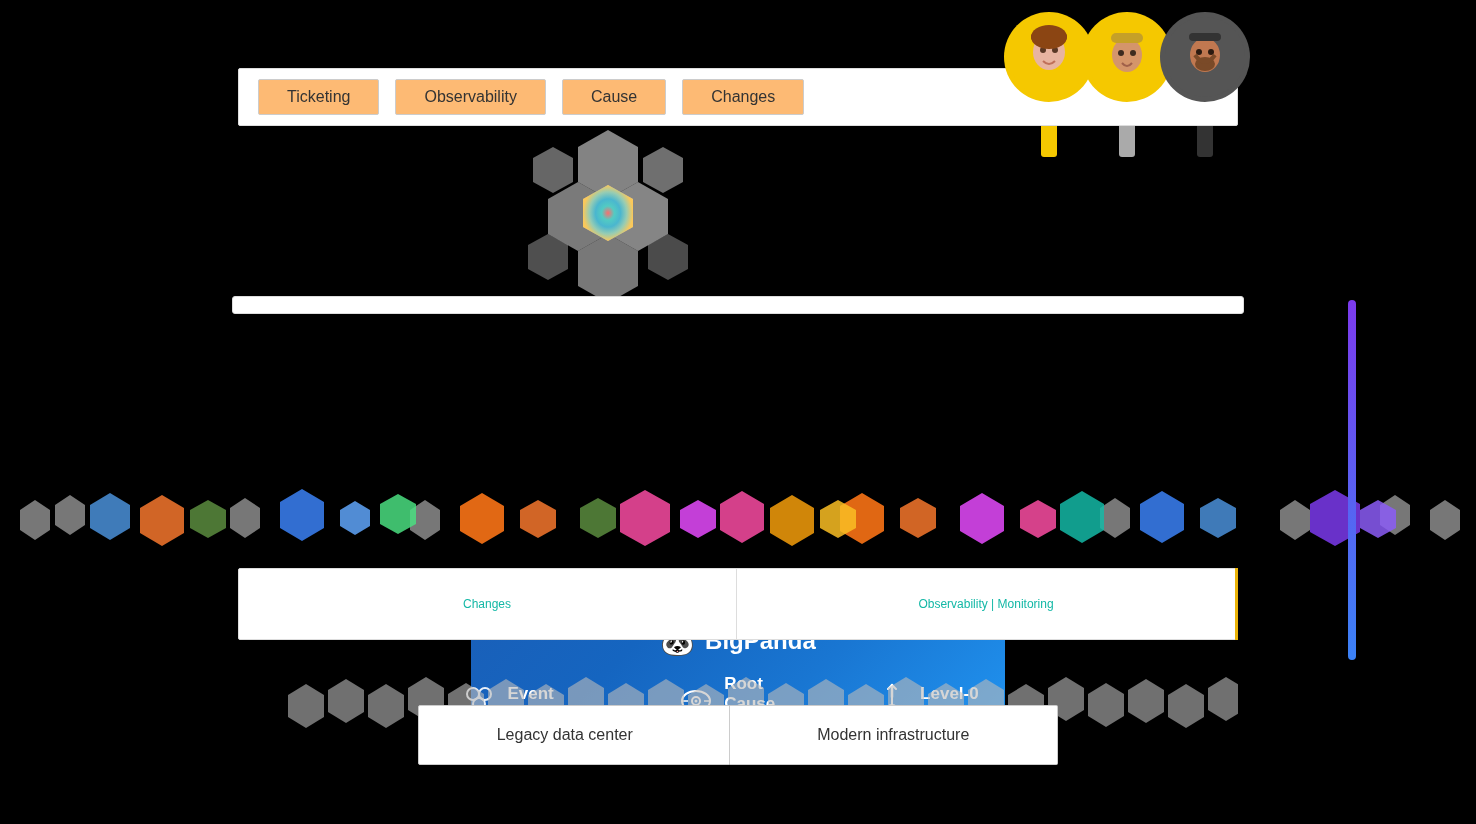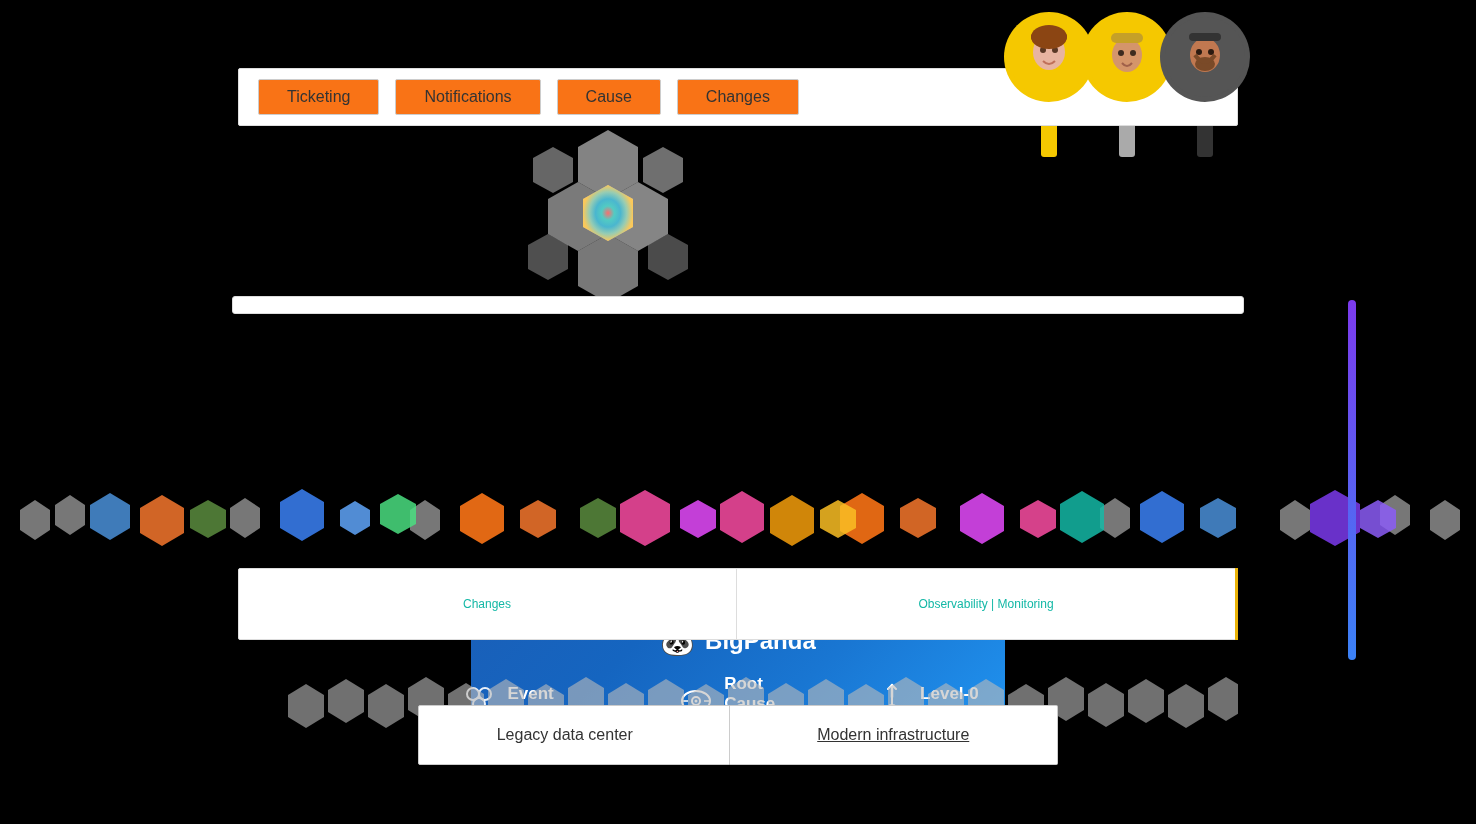--- a/index.html
+++ b/index.html
@@ -6,21 +6,21 @@
     body {
       width: 1476px;
       height: 824px;
       background: #000;
       font-family: 'Arial', sans-serif;
       overflow: hidden;
       position: relative;
     }
     .toolbar-btn {
       border: 1px solid #ccc;
-      background: #f97316;
+      background: #fdba74;
       padding: 8px 28px;
       font-size: 16px;
       color: #333;
       cursor: pointer;
       border-radius: 2px;
       margin: 0 4px;
       white-space: nowrap;
     }
 
     
@@ -294,21 +294,21 @@
         <rect x="24" y="16" width="32" height="8" rx="4" fill="#333"></rect>
       </svg>
     </div>
     <div style="width:16px;height:55px;background:#333;border-radius:0 0 3px 3px;"></div>
   </div>
 </div>
 
 <div class="top-container"></div>
 <div style="position:absolute;top:68px;left:238px;right:238px;height:58px;display:flex;align-items:center;padding:0 16px;gap:8px;">
   <button class="toolbar-btn">Ticketing</button>
-  <button class="toolbar-btn">Notifications</button>
+  <button class="toolbar-btn">Observability</button>
   <button class="toolbar-btn">Cause</button>
   <button class="toolbar-btn">Changes</button>
 </div>
 
 <div class="banner-container">
 
   <div class="bigpanda-banner" style="border-radius:2px;">
 
     <div class="bigpanda-logo">
       <span style="font-size:28px;">🐼</span>
@@ -456,16 +456,16 @@
       <polygon points="850,54 868,43 886,54 886,76 868,87 850,76"></polygon>
       <polygon points="890,50 908,39 926,50 926,72 908,83 890,72"></polygon>
       <polygon points="930,55 948,44 966,55 966,77 948,88 930,77"></polygon>
       <polygon points="970,48 988,37 1006,48 1006,70 988,81 970,70"></polygon>
     </g>
   </svg>
 </div>
 
 <div class="infra-cards">
   <div class="infra-card" style="border-radius:2px 0 0 2px;">Legacy data center</div>
-  <div class="infra-card" style="border-radius:0 2px 2px 0;border-left:none;text-decoration:underline;">Modern infrastructure</div>
+  <div class="infra-card" style="border-radius:0 2px 2px 0;border-left:none;">Modern infrastructure</div>
 </div>
 
 <div class="right-accent"></div>
 
 </body></html>

